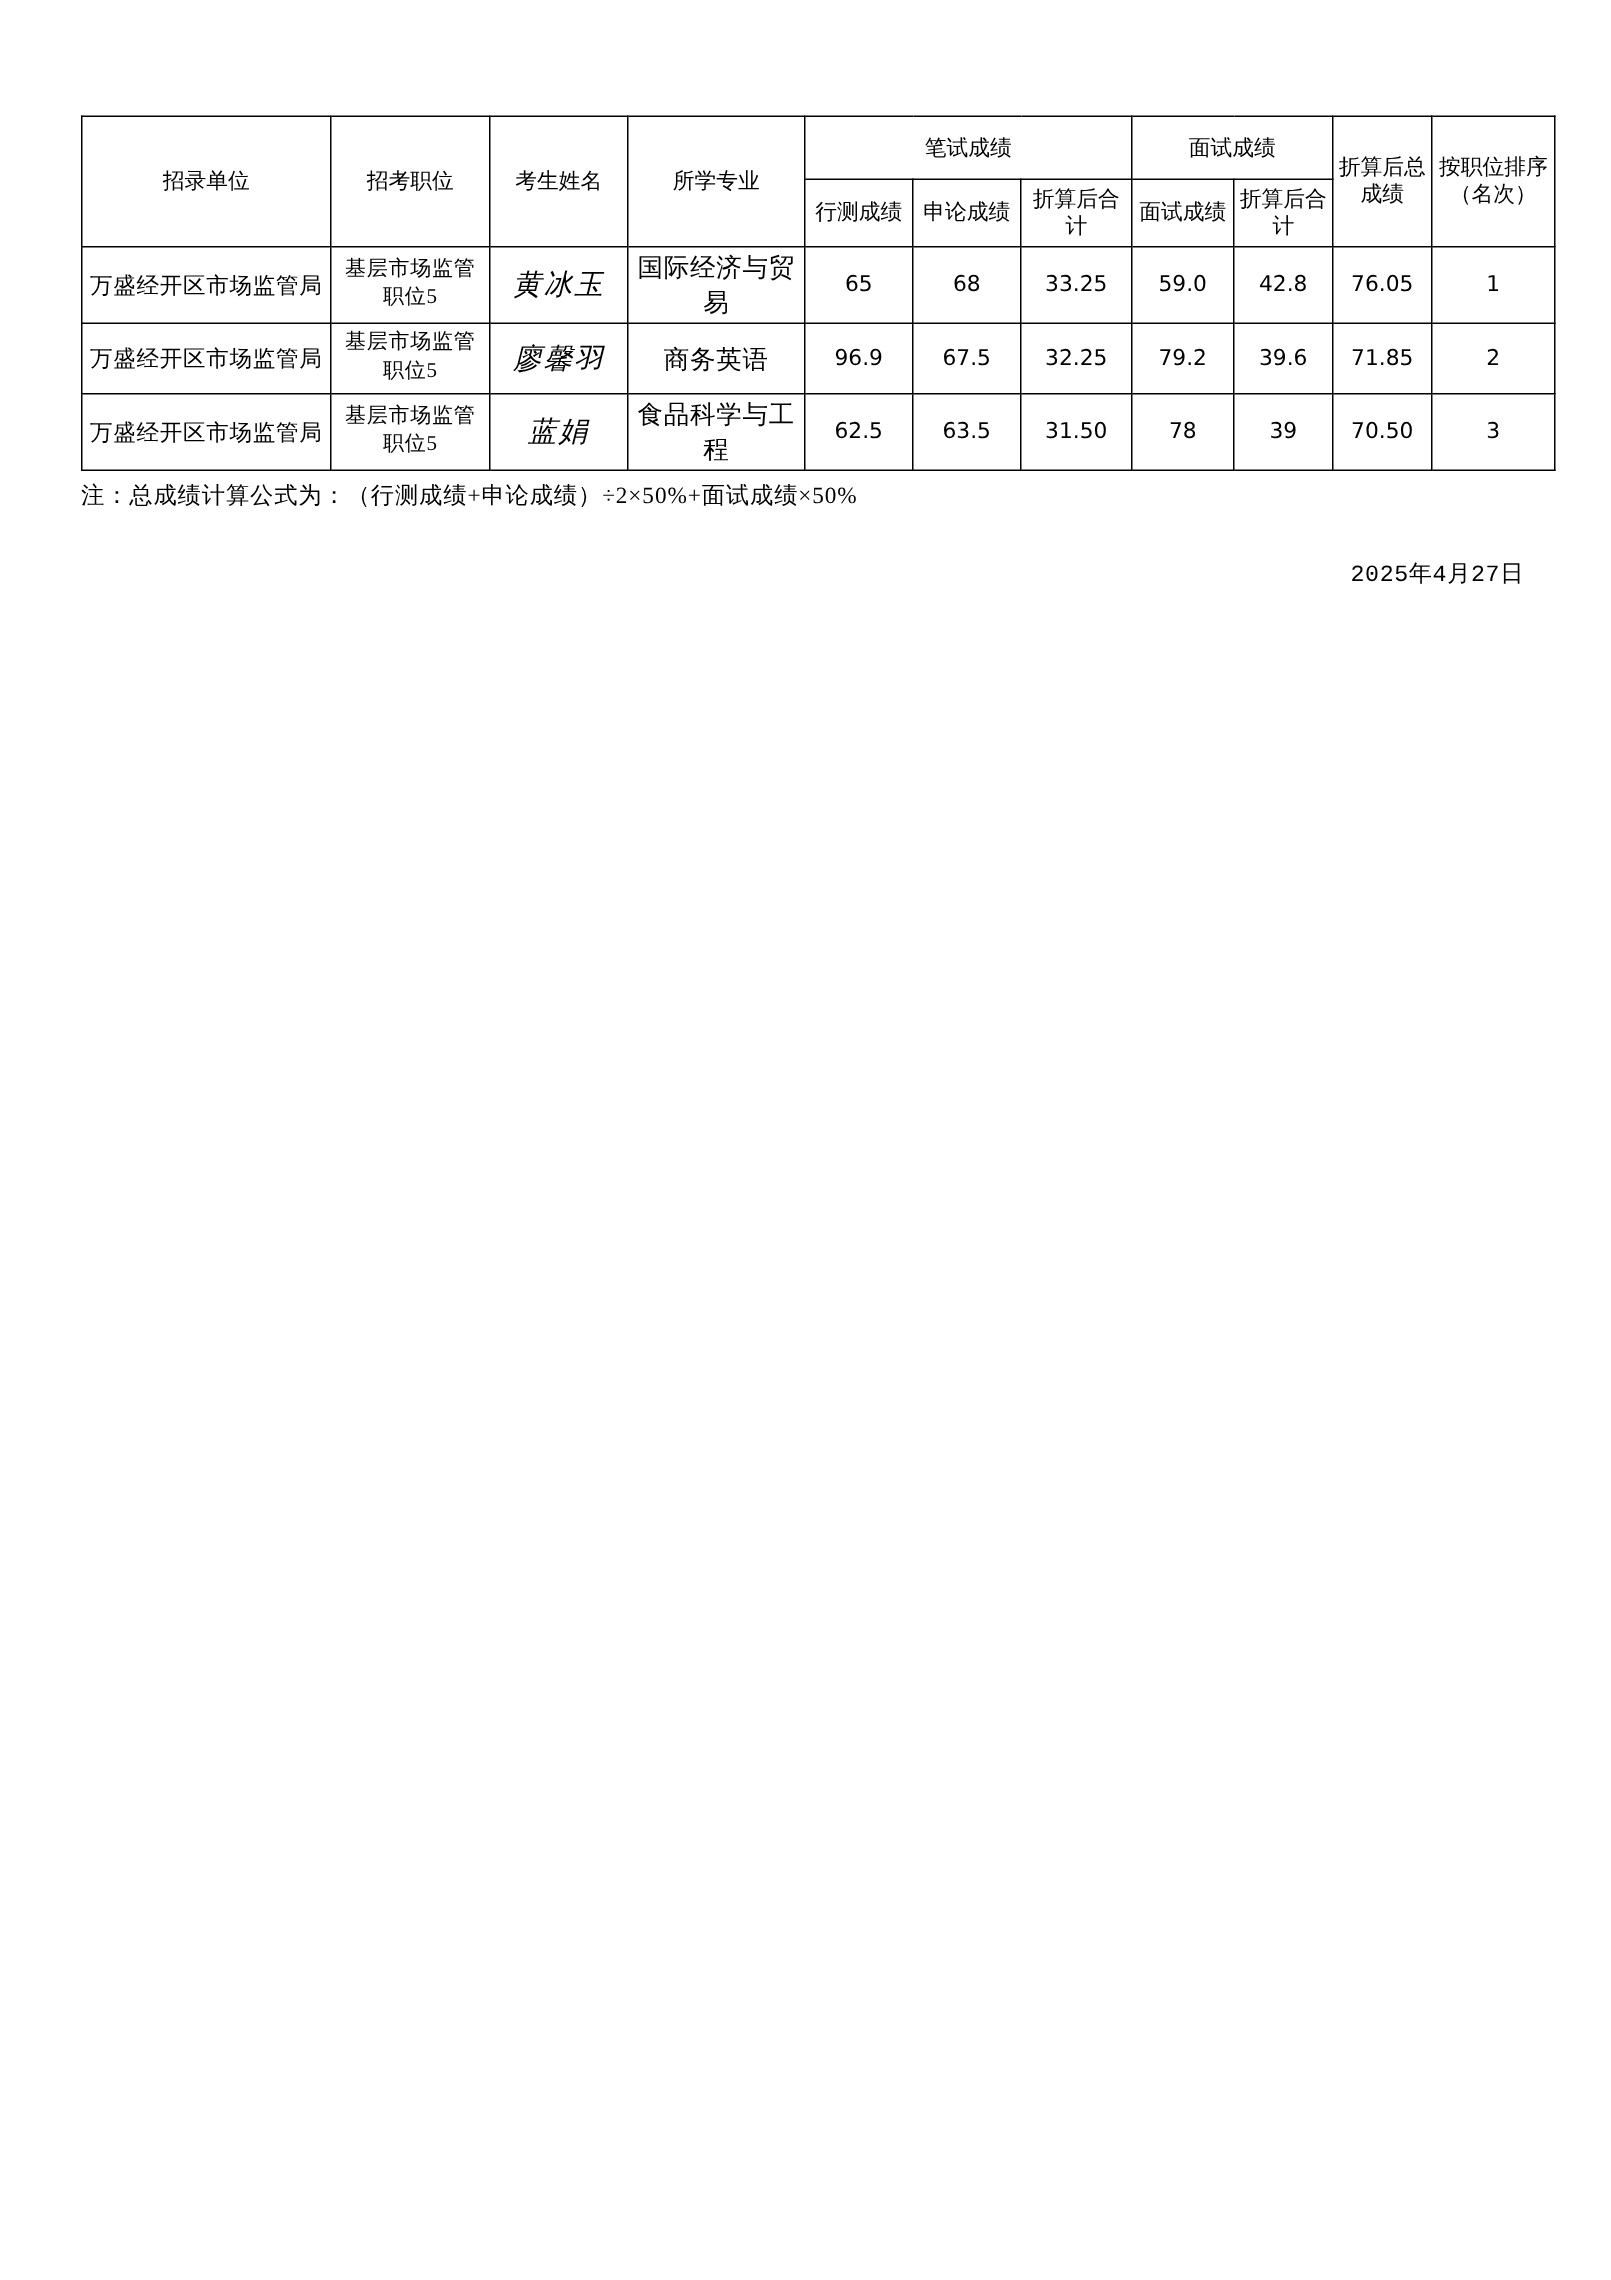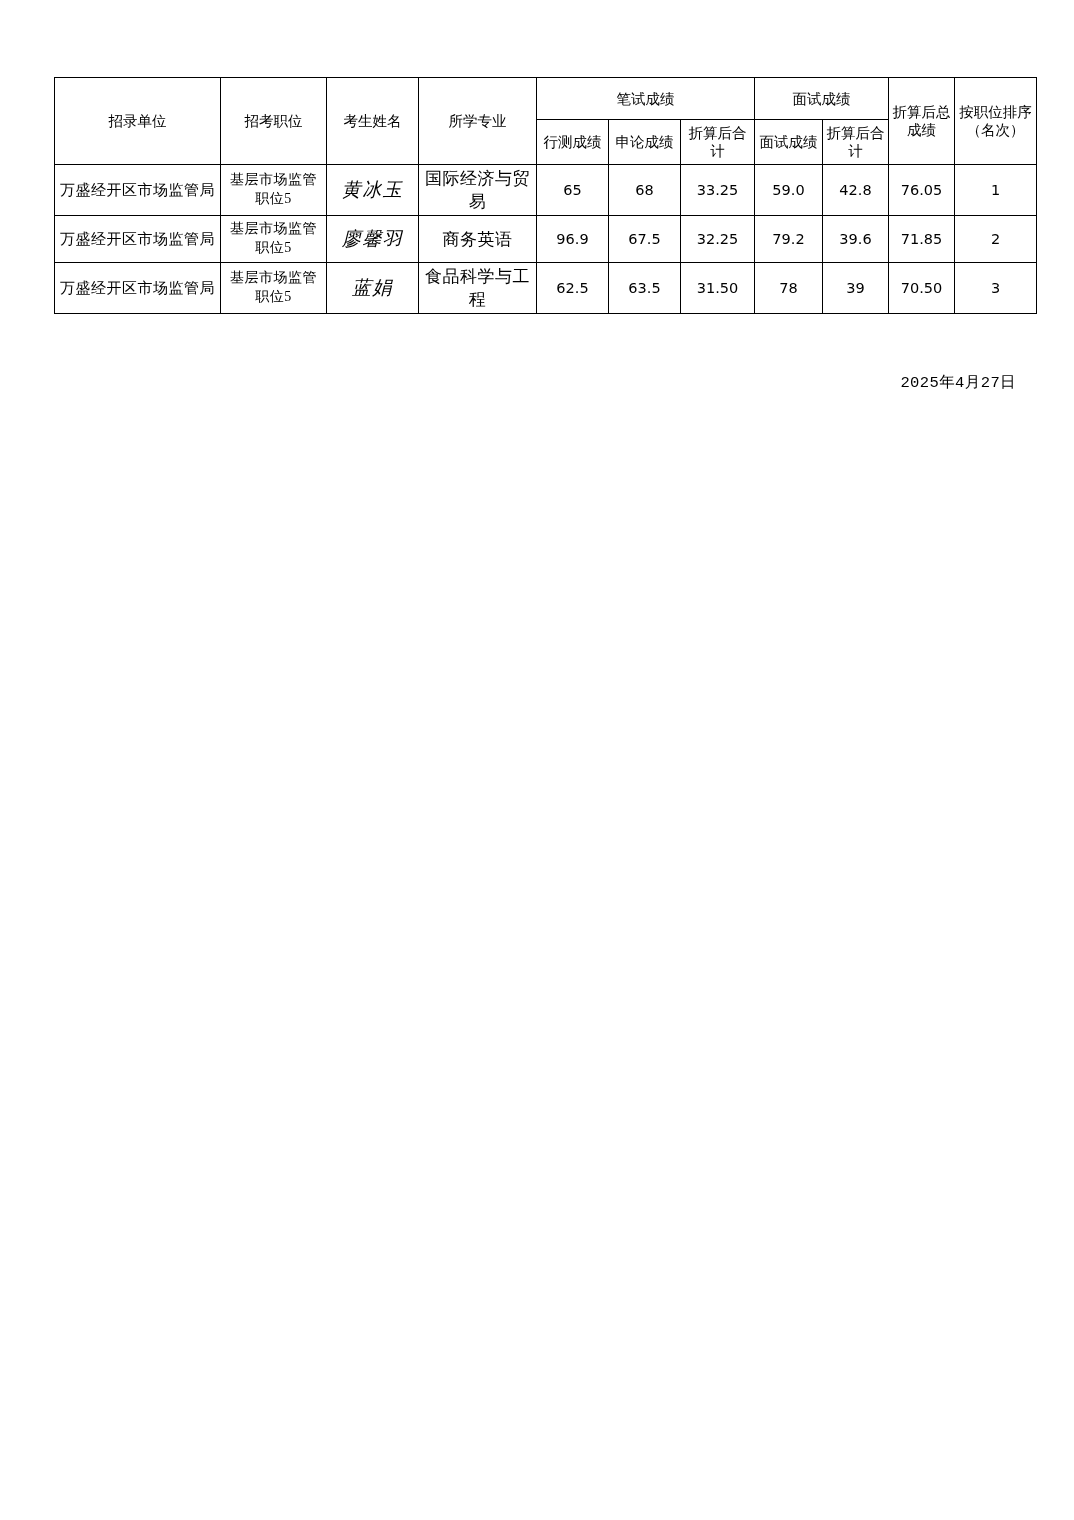--- a/index.html
+++ b/index.html
@@ -188,17 +188,18 @@
         <td class="num-cell">63.5</td>
         <td class="num-cell">31.50</td>
         <td class="num-cell">78</td>
         <td class="num-cell">39</td>
         <td class="num-cell">70.50</td>
         <td class="num-cell">3</td>
       </tr>
     </tbody>
   </table>
 
+  <div class="note">注：总成绩计算公式为：（行测成绩+申论成绩）÷2×50%+面试成绩×50%</div>
 
   <div class="date">2025年4月27日</div>
 
 
 </div>
 
 </body></html>

